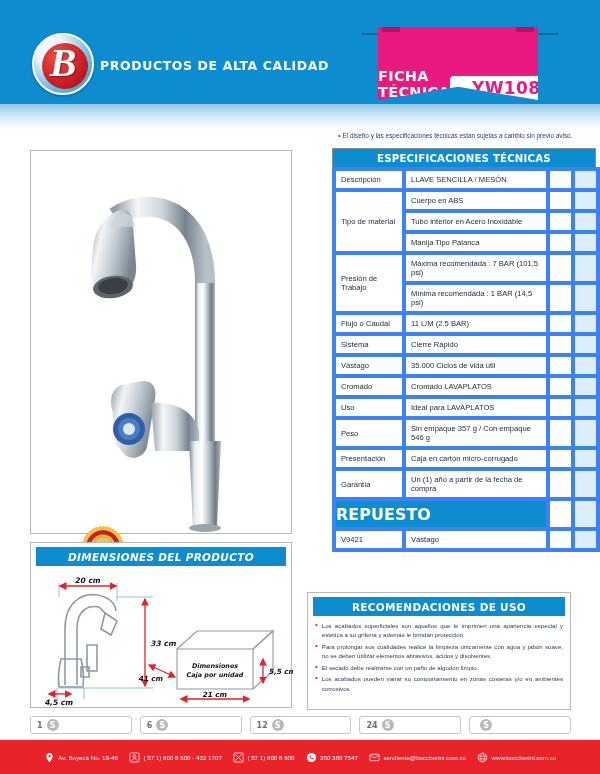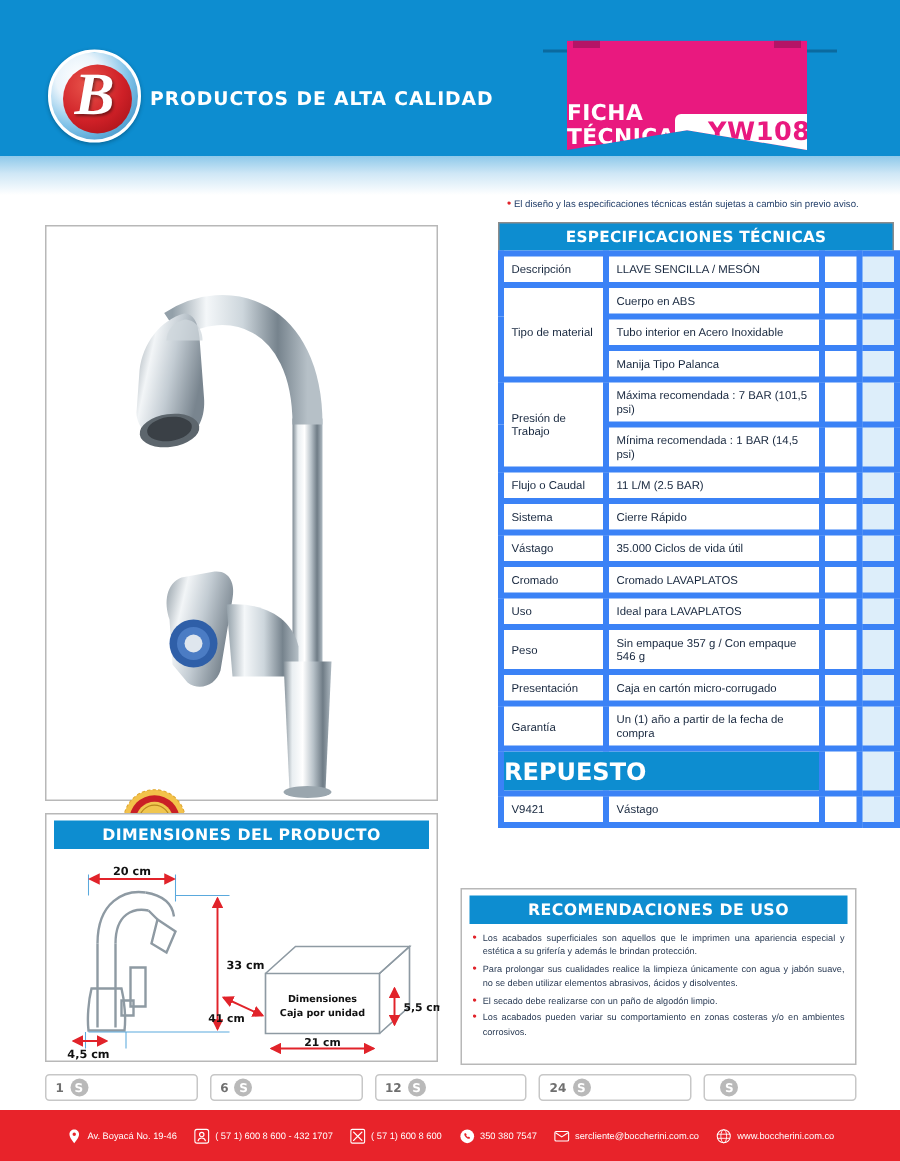--- a/index.html
+++ b/index.html
@@ -125,21 +125,21 @@
   }
   .barcode-num {
     position: absolute; left: 42px; top: 520px; width: 104px;
     font-family: "Liberation Sans", sans-serif;
     font-size: 7.6px; letter-spacing: 1.3px; color: #111; text-align: center;
   }
 
   
   .dim-box {
     position: absolute; left: 30px; top: 542px; width: 262px; height: 166px;
-    border: 1px solid #b8b8b8; background: #fff;
+    border: 1px solid #b8b8b8; background: #fff; font-style: italic;
   }
   .section-bar {
     background: #0d8dd0; color: #fff;
     font-family: "DejaVu Sans", sans-serif;
     font-weight: bold; font-size: 10.5px; letter-spacing: .3px;
     text-align: center; padding: 3.5px 0;
   }
   .dim-bar { margin: 4px 5px 0 5px; }
   .dim-svg { position: absolute; left: 0; top: 24px; width: 262px; height: 140px; }
 

